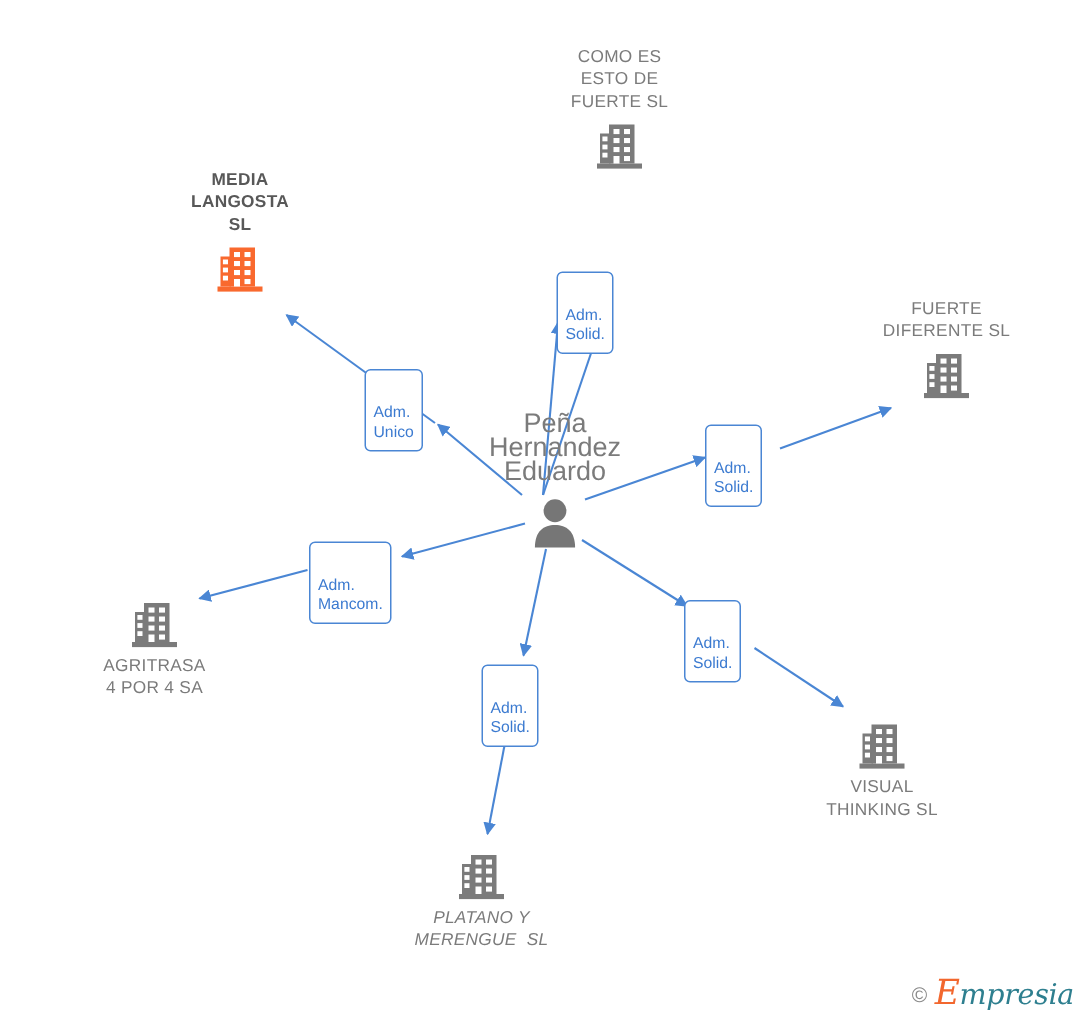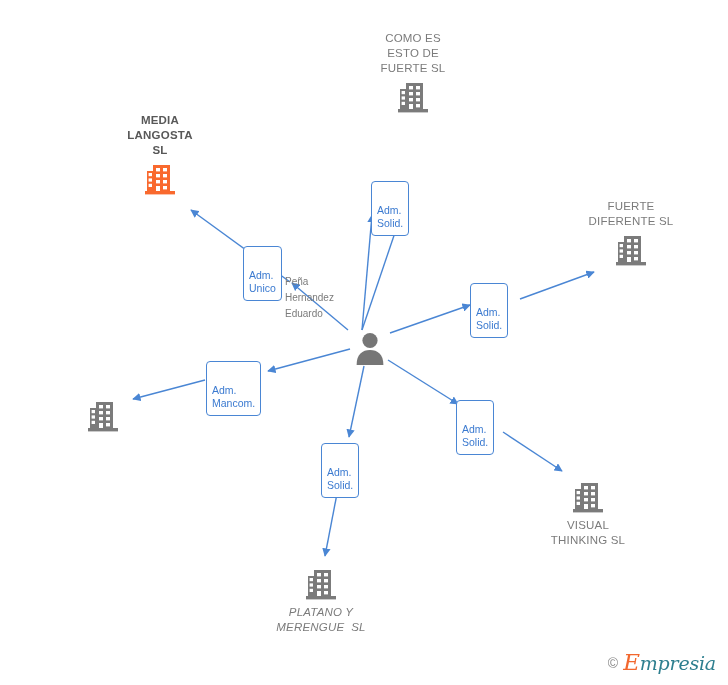--- a/index.html
+++ b/index.html
@@ -49,23 +49,23 @@
   .node.labelbottom .label { margin-top: 4px; }
   .node.highlight .label {
     color: #585858;
     font-weight: bold;
   }
   
   .person-label {
     position: absolute;
     width: 170px;
     margin-left: -85px;
-    text-align: left;
+    text-align: center;
     color: #7b7b7b;
-    font-size: 10px;
+    font-size: 18px;
     line-height: 16px;
   }
   
   .edge-label {
     position: absolute;
     box-sizing: border-box;
     border: 1px solid #4a86d4;
     border-radius: 4px;
     background: #ffffff;
     color: #3b7ad0;
@@ -247,20 +247,22 @@
           <rect x="20" y="6" width="4" height="3.4"></rect>
           <rect x="13" y="12" width="4" height="3.4"></rect>
           <rect x="20" y="12" width="4" height="3.4"></rect>
           <rect x="13" y="18" width="4" height="3.4"></rect>
           <rect x="20" y="18" width="4" height="3.4"></rect>
           <rect x="13" y="24" width="4" height="5"></rect>
           <rect x="20" y="24" width="4" height="3.4"></rect>
         </g>
       </svg>
     </span>
+    <span class="label">AGRITRASA
+4 POR 4 SA</span>
   </div>
 
   <div class="node labelbottom" style="left:588px; top:480px;">
     <span class="glyph">
       <svg width="34" height="34" viewBox="0 0 34 34">
         <g fill="#7b7b7b">
           <rect x="4" y="9" width="7" height="20"></rect>
           <rect x="10" y="3" width="17" height="26"></rect>
           <rect x="2" y="29" width="30" height="3.4"></rect>
         </g>

